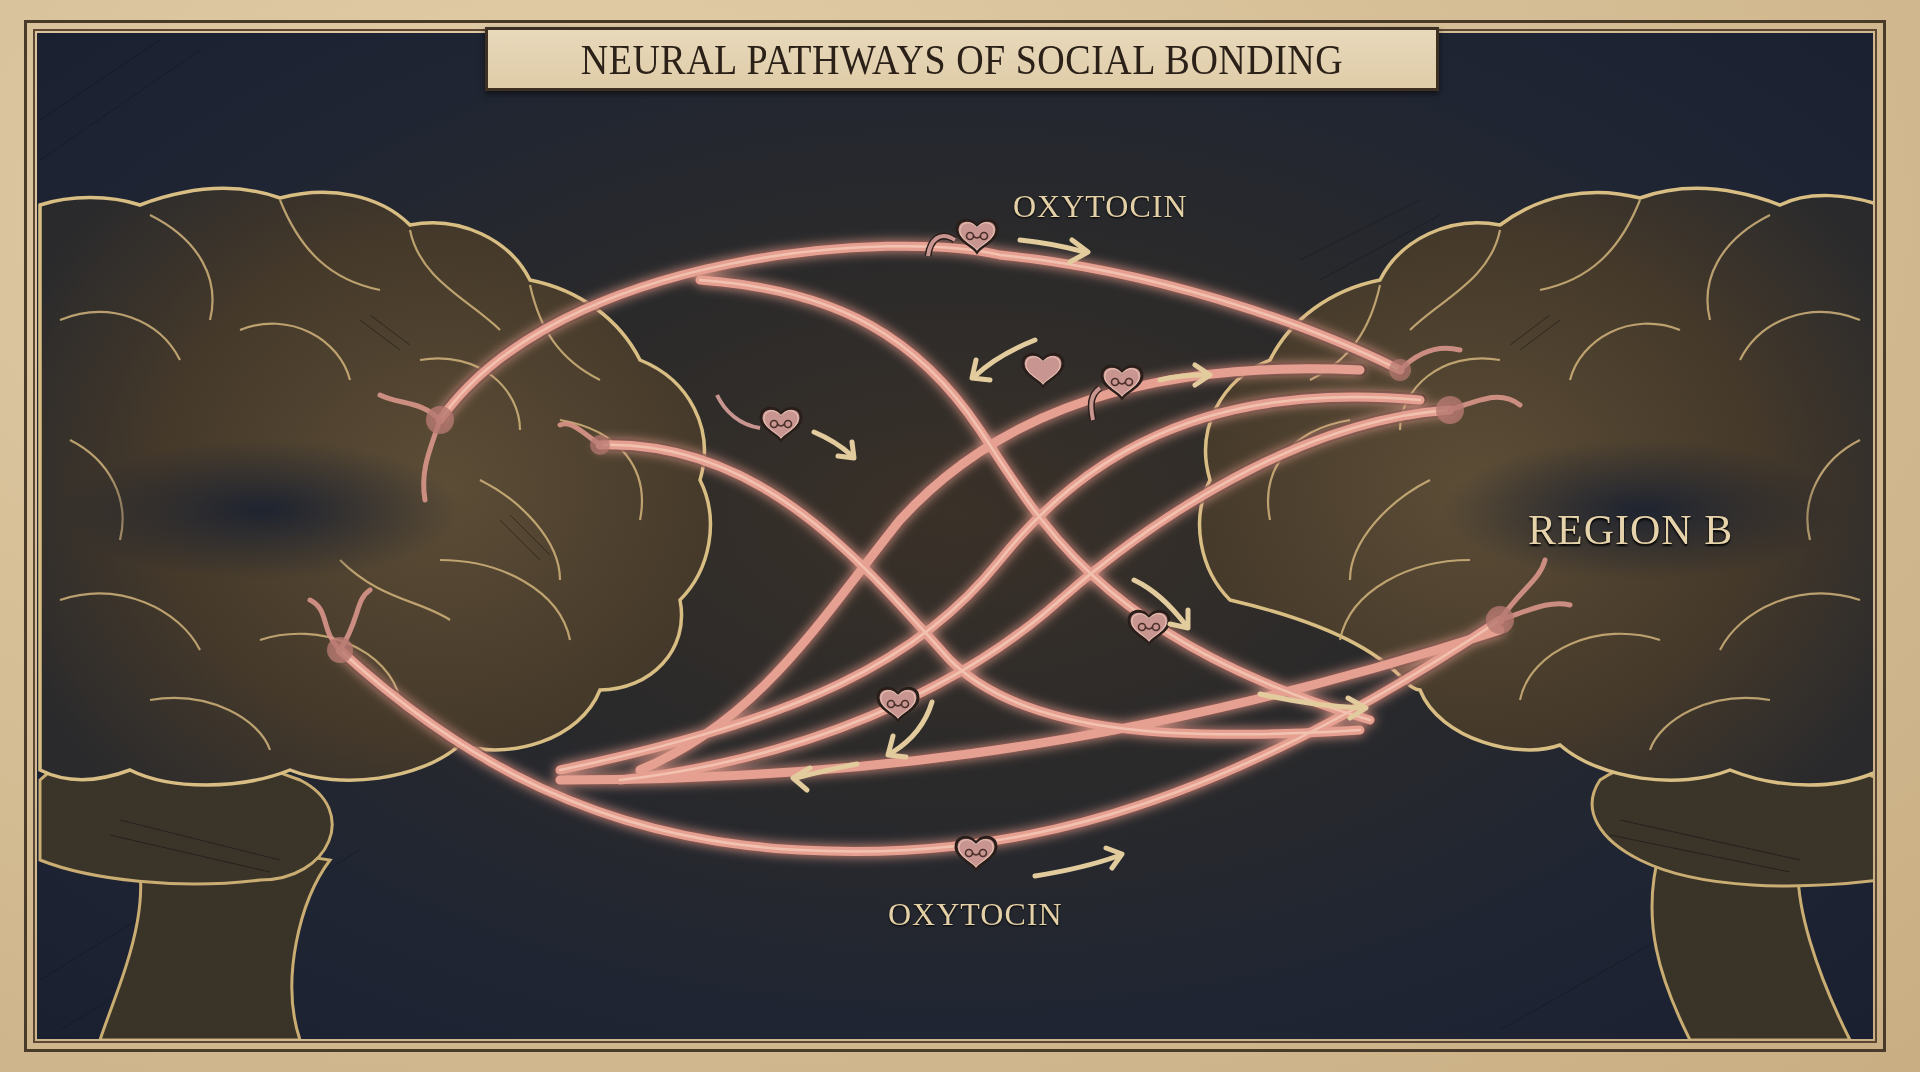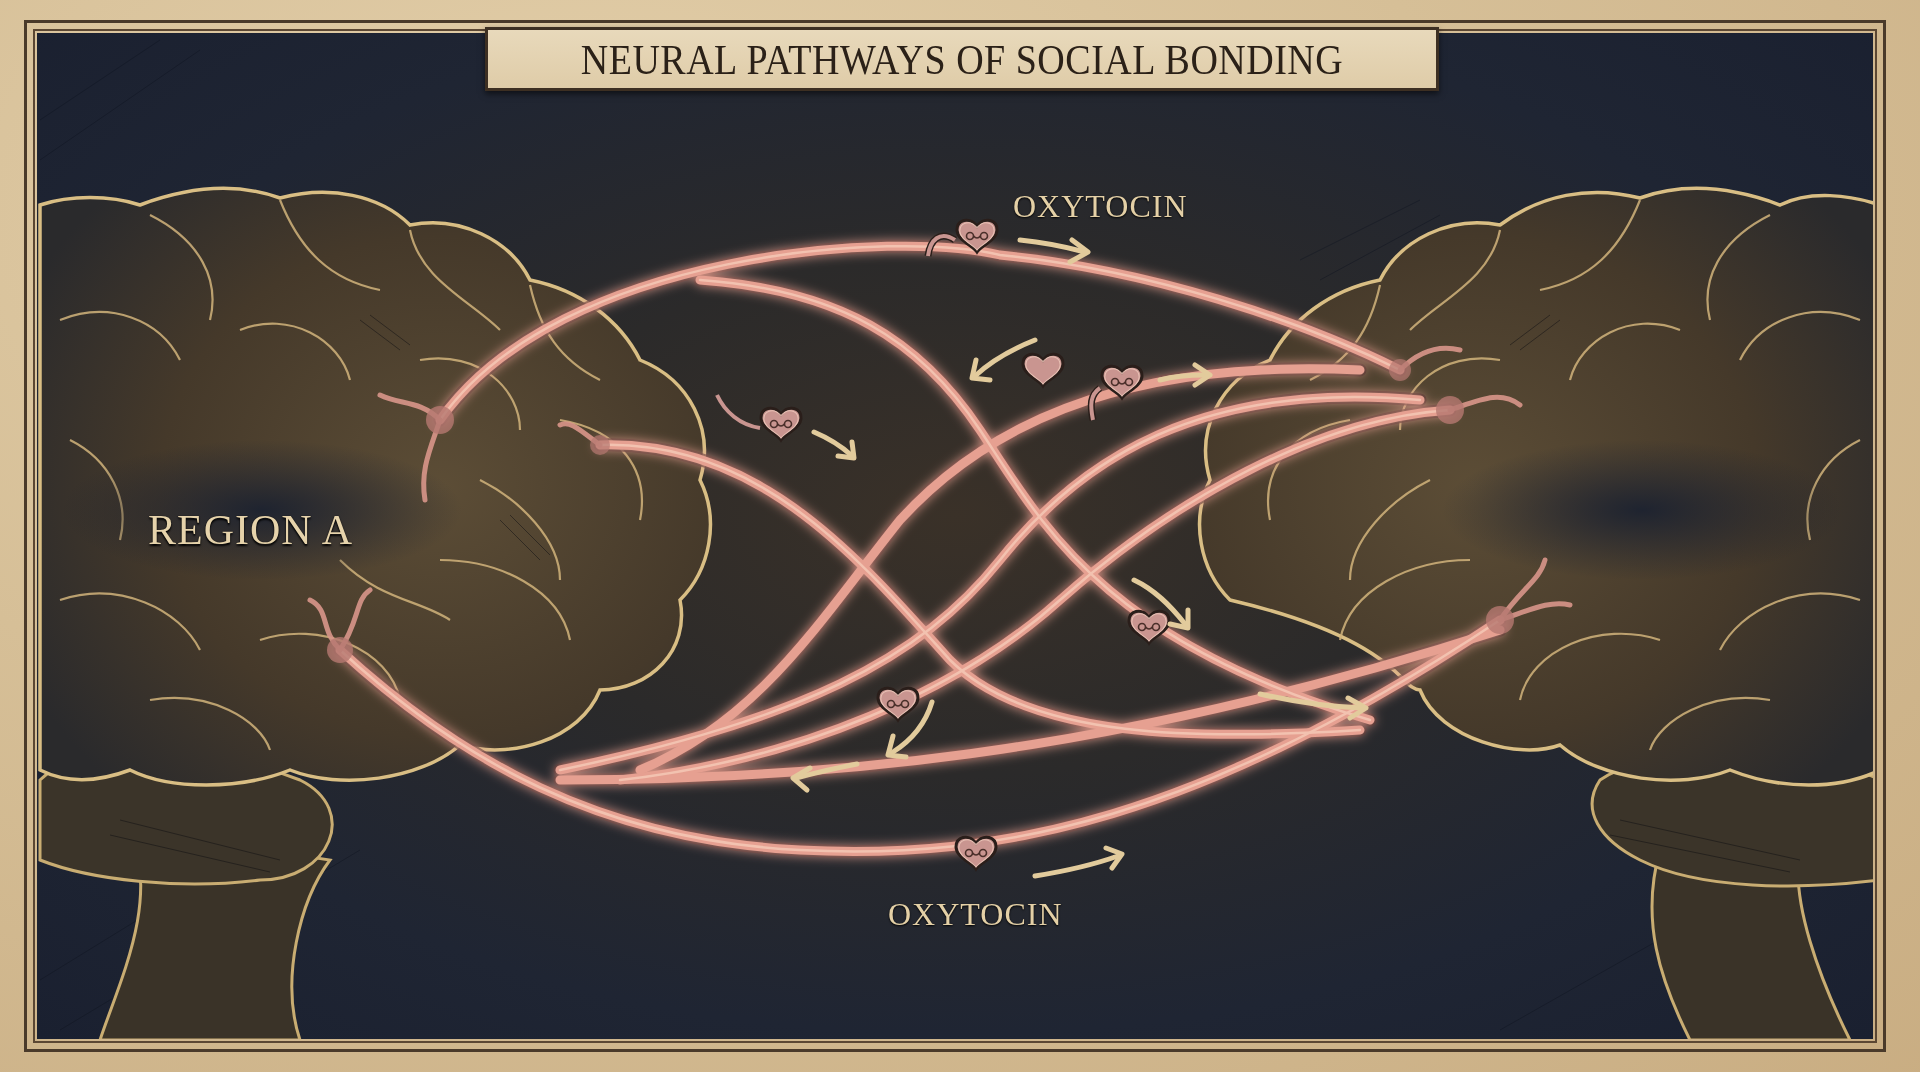--- a/index.html
+++ b/index.html
@@ -278,17 +278,17 @@
             <path d="M1106,848 L1122,854 L1112,868" stroke-linejoin="round"></path>
           </g>
       </g>
     </svg>
   </div>
 
   <div class="title-plate">
     <span class="title-text">NEURAL PATHWAYS OF SOCIAL BONDING</span>
   </div>
 
-  <div class="region-label" style="left:148px; top:506px;">REGION A</div>
+  <div class="region-label" style="left:1528px; top:506px;">REGION B</div>
 
   <div class="oxy-label" style="left:1013px; top:188px;">OXYTOCIN</div>
   <div class="oxy-label" style="left:888px; top:896px;">OXYTOCIN</div>
 </div>
 
 </body></html>

